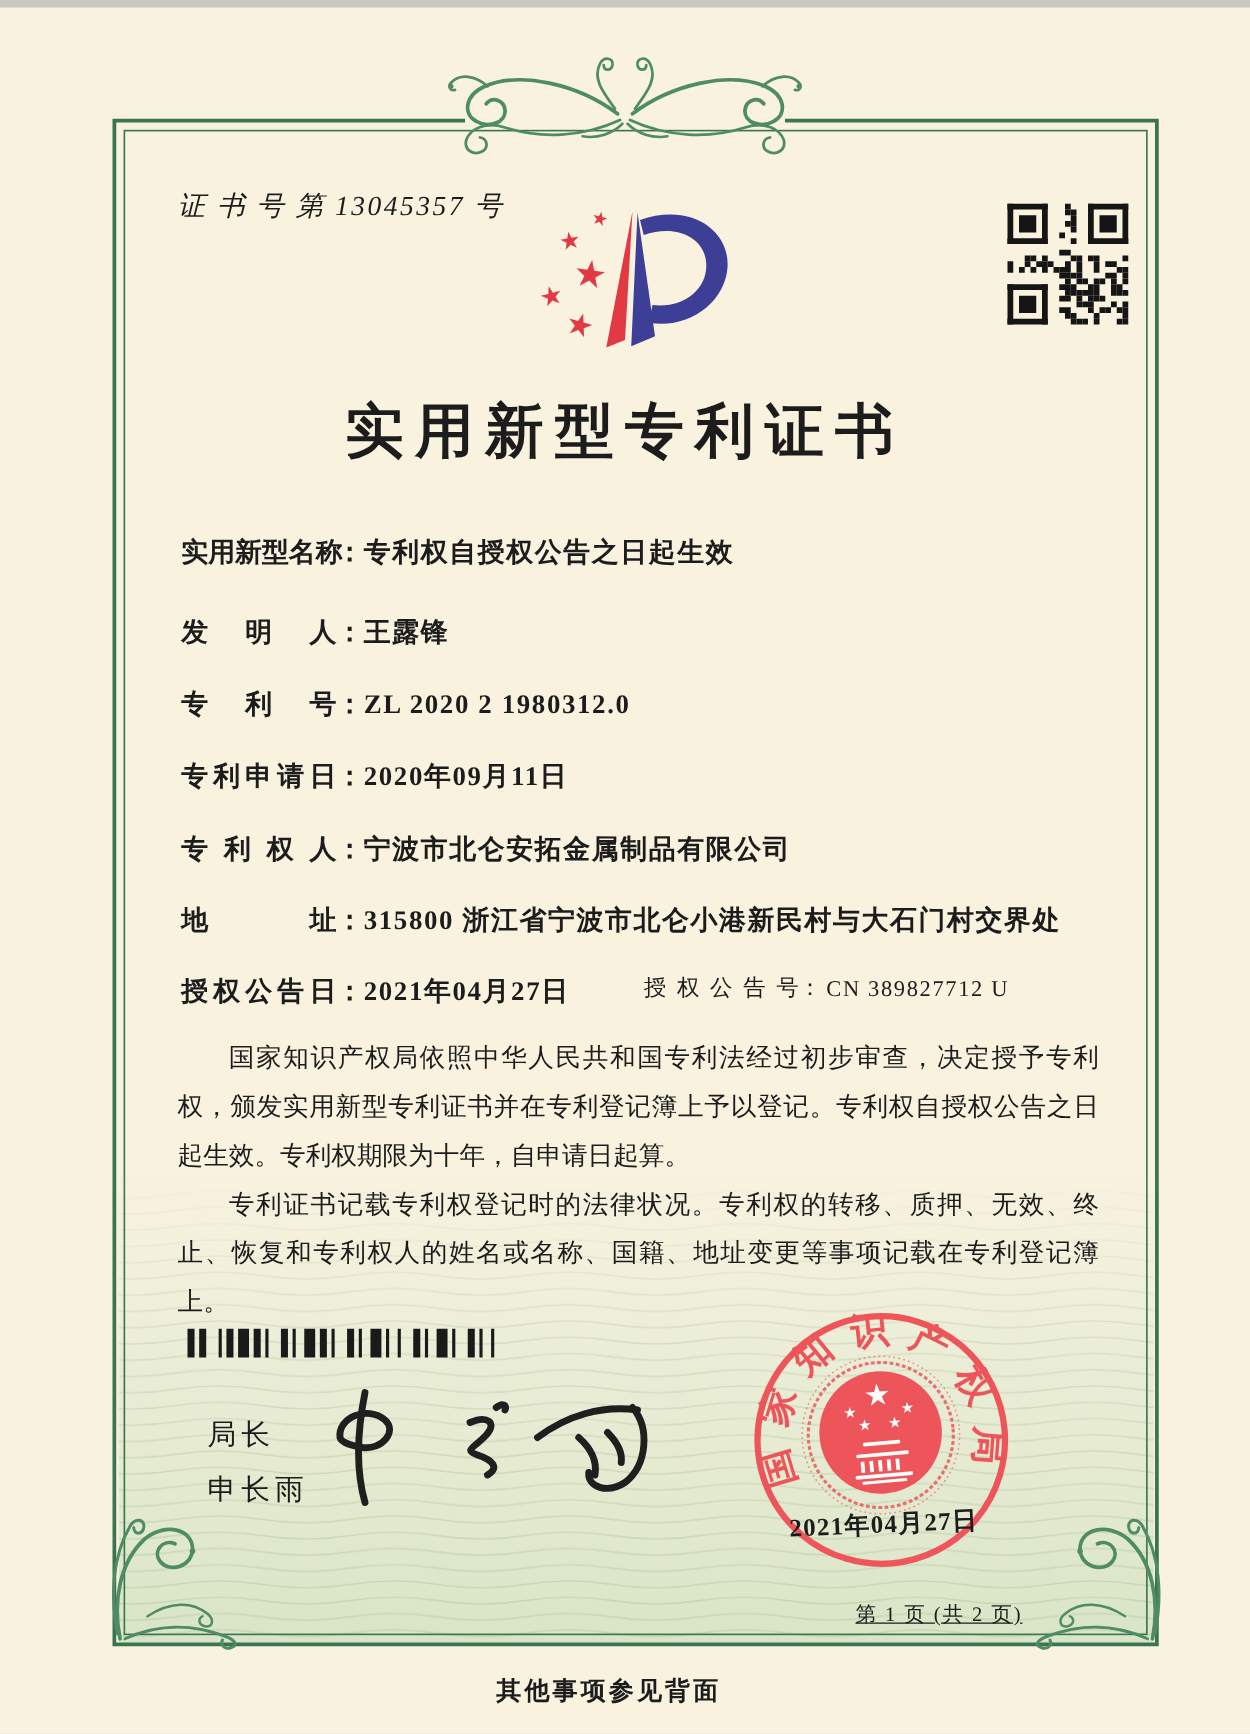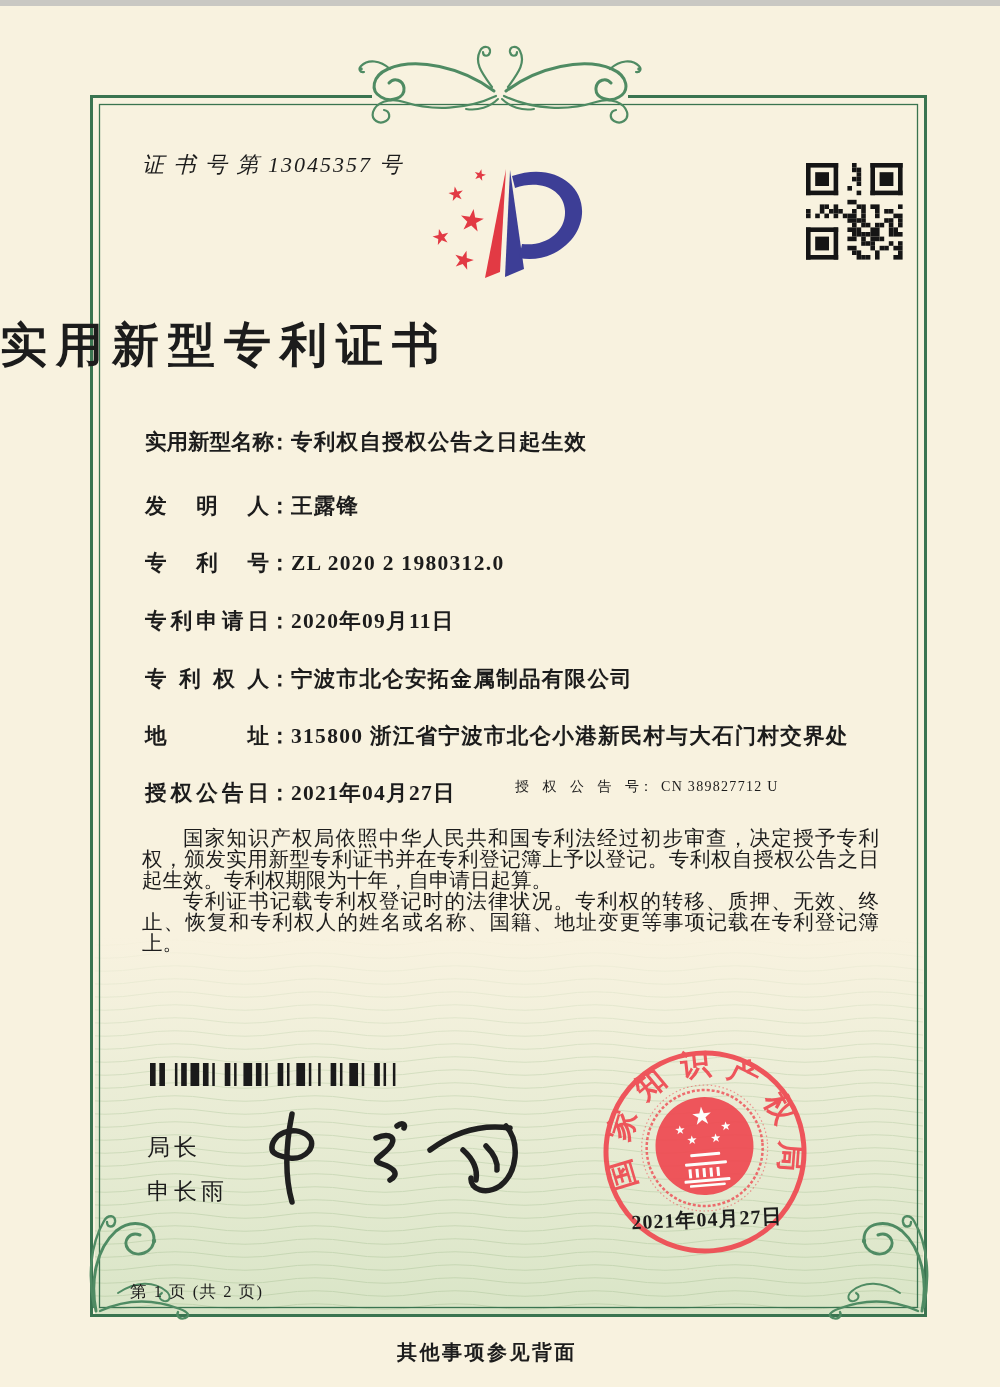--- a/index.html
+++ b/index.html
@@ -1,39 +1,39 @@
 <!DOCTYPE html>
 <html><head>
 <meta charset="utf-8">
 <style>
   html,body{margin:0;padding:0;background:#ddd;}
   .page{position:relative;width:1000px;height:1387px;background:#f8f2df;overflow:hidden;
         font-family:"Liberation Serif",serif;color:#1c1c1c;}
   .scan-edge{position:absolute;top:0;left:0;width:1000px;height:6px;background:#c9c8c3;}
   svg.deco{position:absolute;left:0;top:0;width:1000px;height:1387px;}
   .certno{position:absolute;left:142px;top:150px;font-size:22px;letter-spacing:2px;white-space:nowrap;font-style:italic;}
-  .title{position:absolute;left:0;top:314px;width:1000px;text-align:left;
+  .title{position:absolute;left:0;top:314px;width:1000px;text-align:center;
          font-size:47px;font-weight:700;letter-spacing:9px;}
   .frow{position:absolute;left:145px;display:flex;align-items:baseline;
         font-size:21.5px;white-space:nowrap;font-weight:bold;}
   .flabel{display:inline-block;width:124px;text-align:justify;text-align-last:justify;}
   .fcolon{display:inline-block;width:22px;}
   .fvalue{letter-spacing:1.3px;}
-  .grantrow2{position:absolute;left:515px;display:flex;align-items:center;
-        font-size:14px;white-space:nowrap;}
+  .grantrow2{position:absolute;left:515px;display:flex;align-items:flex-end;
+        font-size:18px;white-space:nowrap;}
   .bodytext{position:absolute;left:142px;top:828px;width:737px;font-size:20.5px;
-        line-height:21px;text-align:justify;}
+        line-height:39px;text-align:justify;}
   .bodytext p{margin:0;text-indent:2em;}
   .director{position:absolute;left:147px;top:1132px;font-size:23px;
         font-family:"Liberation Sans",sans-serif;letter-spacing:4px;}
-  .director div{margin-bottom:13px;}
+  .director div{margin-bottom:13px;margin-left:19px;}
   .sealdate{position:absolute;left:608px;top:1206px;width:198px;text-align:center;
         font-size:20px;font-weight:600;letter-spacing:1px;transform:rotate(-2.5deg);}
-  .pagenum{position:absolute;left:130px;top:1281px;width:700px;text-align:left;
-        font-size:16.5px;letter-spacing:1.5px;}
+  .pagenum{position:absolute;left:118px;top:1281px;width:700px;text-align:right;
+        font-size:16.5px;letter-spacing:1.5px;text-decoration:underline;}
   .backnote{position:absolute;left:137px;top:1339px;width:700px;text-align:center;
         font-size:20px;font-weight:700;letter-spacing:2.5px;}
 </style>
 </head>
 <body>
 
 <div class="page">
 
   <svg class="deco" viewBox="0 0 1000 1387">
     <defs>

